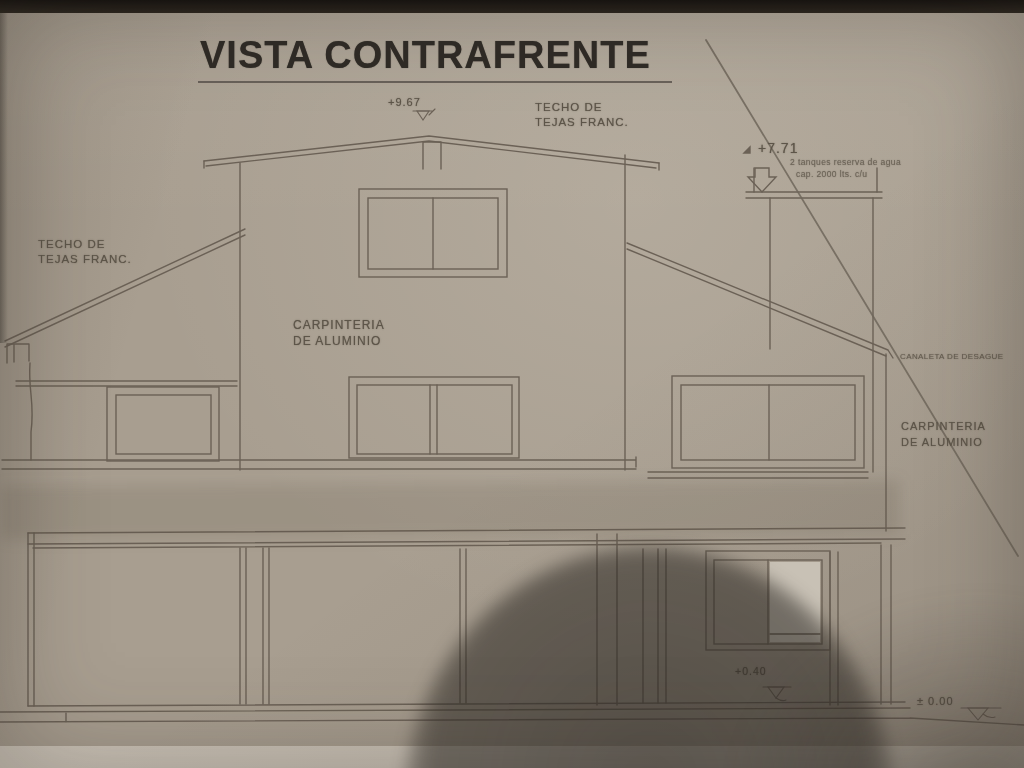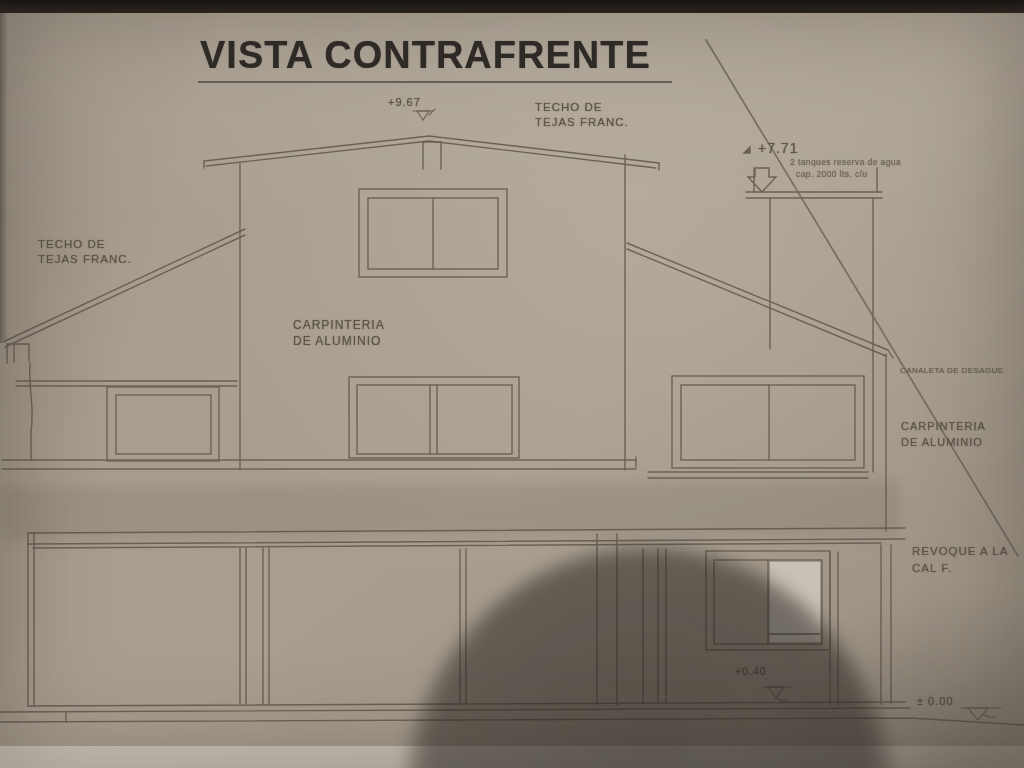--- a/index.html
+++ b/index.html
@@ -180,25 +180,24 @@
   <div class="lbl" style="left:535px;top:100px;font-size:11.5px"><span>TECHO DE</span><br><span>TEJAS FRANC.</span></div>
 
   <div class="lbl" style="left:38px;top:237px;font-size:11.5px"><span>TECHO DE</span><br><span>TEJAS FRANC.</span></div>
 
   <div class="lbl" style="left:293px;top:317px;font-size:12px;line-height:16px"><span>CARPINTERIA</span><br><span>DE ALUMINIO</span></div>
 
   <div class="lbl" style="left:758px;top:141px;font-size:14px">+7.71</div>
 
   <div class="lbl" style="left:790px;top:156px;font-size:8.5px;line-height:12px;letter-spacing:.4px;opacity:.8"><span>2 tanques reserva de agua</span><br><span style="margin-left:6px">cap. 2000 lts. c/u</span></div>
 
-  <div class="lbl" style="left:900px;top:363px;font-size:8px;letter-spacing:.4px;opacity:.85">CANALETA DE DESAGUE</div>
+  <div class="lbl" style="left:900px;top:349px;font-size:8px;letter-spacing:.4px;opacity:.85">CANALETA DE DESAGUE</div>
 
   <div class="lbl" style="left:901px;top:418px;font-size:11px;line-height:16px"><span>CARPINTERIA</span><br><span>DE ALUMINIO</span></div>
 
-  <div class="lbl" style="left:912px;top:543px;font-size:11.5px;line-height:17px"><span>REVOQUE A LA</span><br><span>CAL F.</span></div>
 
   <div class="lbl" style="left:735px;top:664px;font-size:10.5px">+0.40</div>
 
   <div class="lbl" style="left:917px;top:694px;font-size:11px">± 0.00</div>
 
   <div id="soft-band"></div>
   <div id="head-shadow"></div>
   <div id="corner-shadow"></div>
   <div id="top-strip"></div>
   <div id="left-edge"></div>

